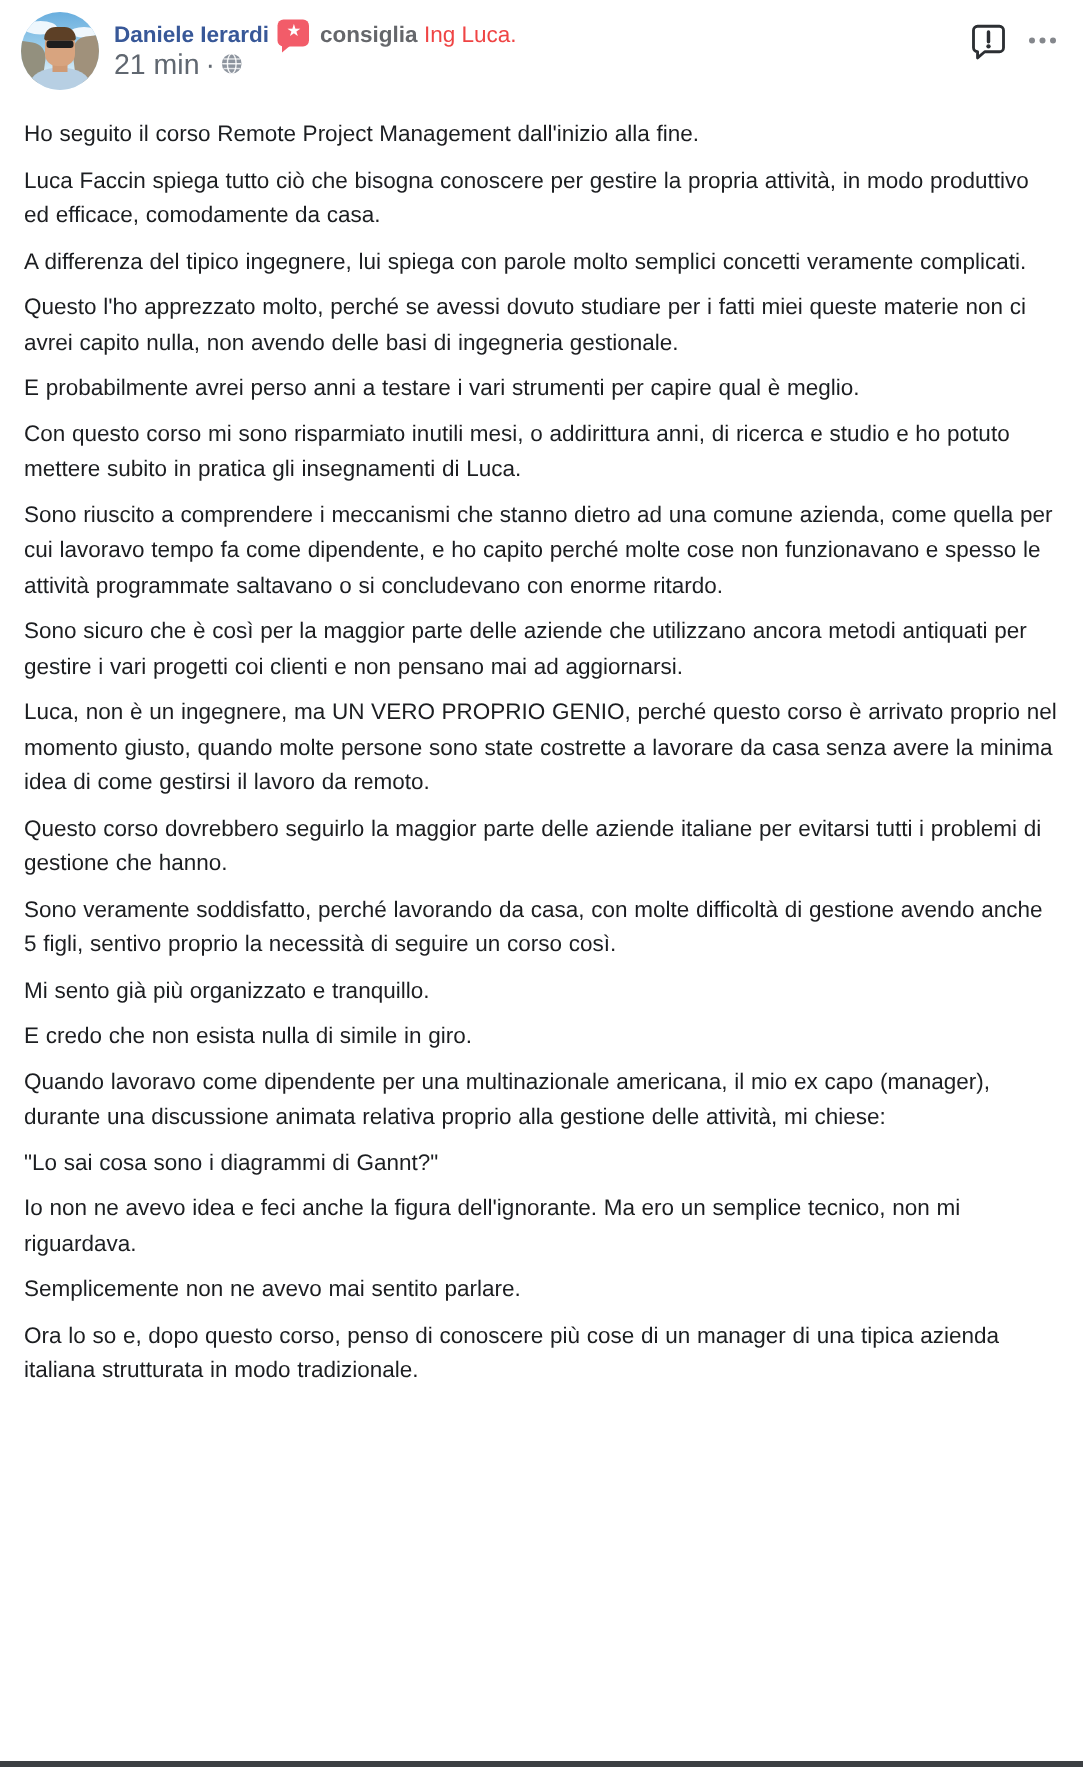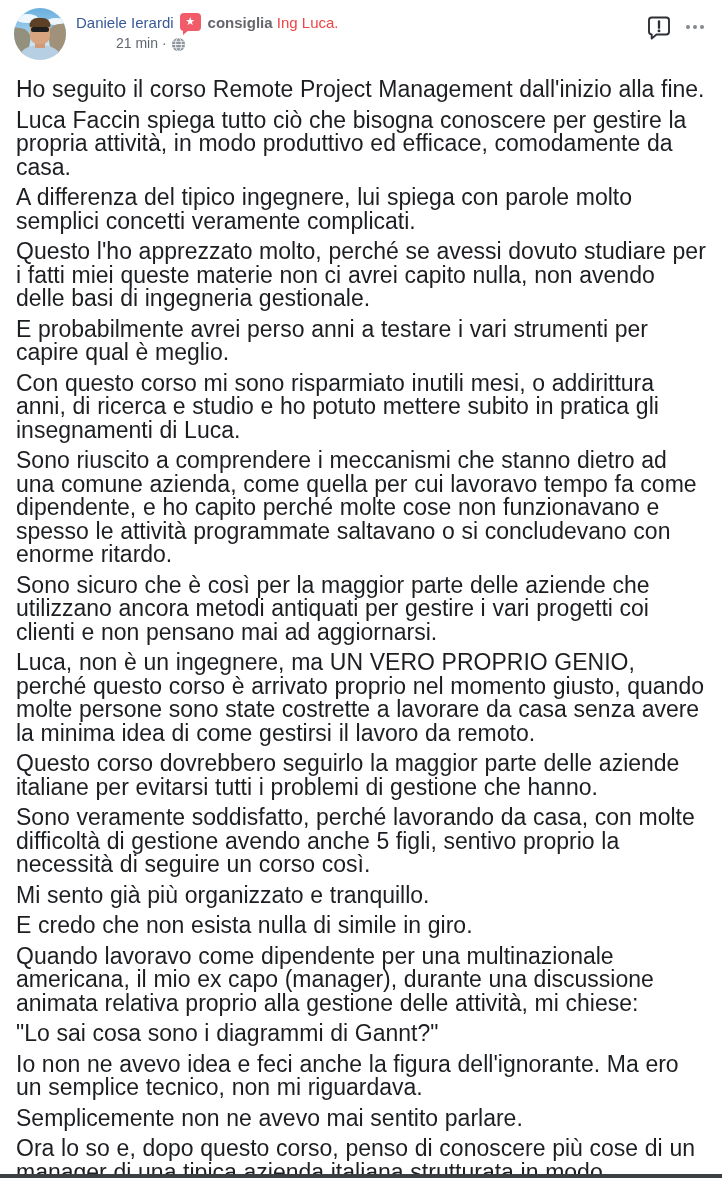--- a/index.html
+++ b/index.html
@@ -23,49 +23,49 @@
   .avatar .cliff-l{position:absolute;left:-6px;top:20px;width:22px;height:26px;background:#93907e;border-radius:4px 10px 0 0;transform:rotate(8deg);}
   .avatar .cliff-r{position:absolute;right:-7px;top:16px;width:24px;height:30px;background:#a0917b;border-radius:10px 4px 0 0;transform:rotate(-7deg);}
   .avatar .shirt{position:absolute;left:50%;bottom:-7px;transform:translateX(-50%);width:40px;height:22px;background:#b7cfe3;border-radius:50% 50% 0 0;}
   .avatar .neck{position:absolute;left:50%;bottom:12px;transform:translateX(-50%);width:10px;height:8px;background:#cf9a75;}
   .avatar .head{position:absolute;left:50%;top:12px;transform:translateX(-50%);width:20px;height:24px;background:#d8a47f;border-radius:9px 9px 8px 8px;}
   .avatar .hair{position:absolute;left:50%;top:10px;transform:translateX(-50%);width:21px;height:9px;background:#5d4026;border-radius:10px 10px 2px 2px;}
   .avatar .shades{position:absolute;left:50%;top:19px;transform:translateX(-50%);width:18px;height:5px;background:#1e1e1e;border-radius:2px;}
 
   .head-text{margin-left:10px;padding-top:5px;min-width:0;}
   .title-line{font-size:15px;line-height:20px;color:#65676b;white-space:nowrap;}
-  .author-link{color:#385898;font-weight:normal;text-decoration:none;cursor:pointer;margin-top:28px;}
+  .author-link{color:#385898;font-weight:bold;text-decoration:none;cursor:pointer;margin-top:28px;}
   .target-link{color:#ef4444;font-weight:500;text-decoration:none;cursor:pointer;}
   .action-text{color:#65676b;font-weight:bold;}
 
   .badge{
     position:relative;display:inline-block;width:21px;height:18px;margin:0 7px 0 6px;
     background:#f25c69;border-radius:4px;vertical-align:-3px;
   }
   .badge .star{
     position:absolute;left:0;right:0;top:0;bottom:1px;display:flex;align-items:center;justify-content:center;
     color:#fff;font-size:11px;line-height:1;
   }
   .badge .tail{
     position:absolute;left:3px;bottom:-4px;width:0;height:0;
     border-left:6px solid #f25c69;border-bottom:5px solid transparent;
   }
 
-  .meta{display:flex;align-items:flex-end;gap:4px;font-size:14px;line-height:18px;color:#606770;margin-top:1px;margin-left:40px;}
+  .meta{display:flex;align-items:flex-start;gap:4px;font-size:19px;line-height:18px;color:#606770;margin-top:1px;}
   .meta .ts{cursor:pointer;}
 
   .header-actions{margin-left:auto;display:flex;align-items:flex-start;gap:12px;padding-top:6px;}
   .report-btn{width:26px;height:26px;cursor:pointer;}
   .more-btn{display:flex;gap:3px;align-items:center;height:26px;cursor:pointer;padding:0 2px;}
   .more-btn i{width:4px;height:4px;border-radius:50%;background:#84878c;display:block;}
 
   
   .body-text{padding:18px 16px 0 16px;}
   .body-text p{
-    margin:0 0 7px 0;font-size:23px;line-height:23.5px;color:#1c1e21;
+    margin:0 0 7px 0;font-size:15px;line-height:23.5px;color:#1c1e21;
     word-spacing:0.3px;
   }
 
   
   .media-edge{position:absolute;left:0;right:0;bottom:0;height:4px;background:#3c4043;cursor:pointer;}
 </style>
 </head>
 <body>
 
 <div class="post">

